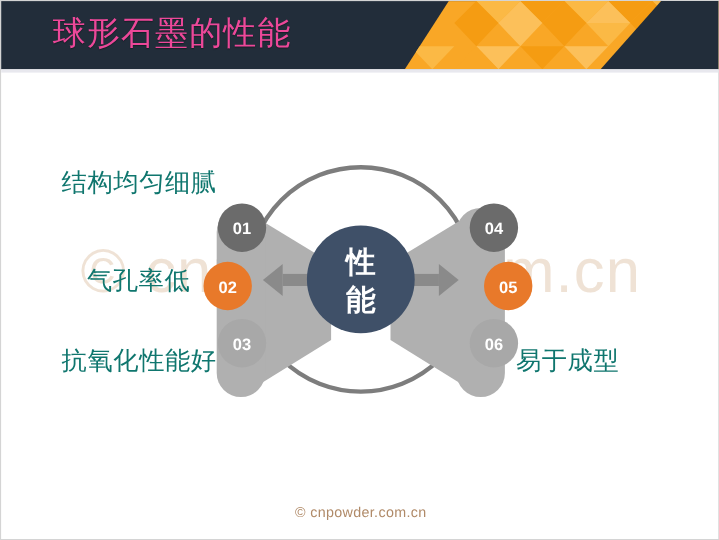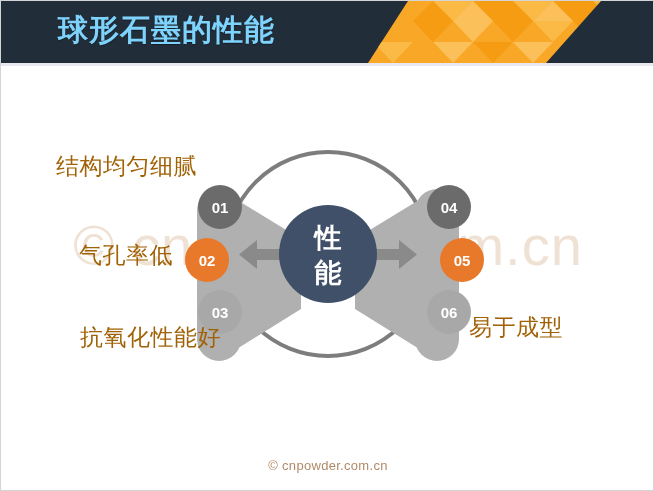--- a/index.html
+++ b/index.html
@@ -21,24 +21,24 @@
   
   #header{
     position:absolute;left:0;top:0;width:654px;height:62px;
     background:#222d3a;
     overflow:hidden;
   }
   #header-accent{
     position:absolute;left:0;top:0;width:654px;height:62px;
   }
   #title{
-    position:absolute;left:57px;top:9px;
-    color:#7dd3fc;
+    position:absolute;left:47px;top:9px;
+    color:#ec4899;
     font-size:30px;
-    font-weight:700;
+    font-weight:400;
     letter-spacing:1px;
     white-space:nowrap;
     text-shadow:0 1px 1px rgba(0,0,0,.35);
   }
   #header-underline{
     position:absolute;left:0;top:62px;width:654px;height:3px;
     background:#e8e8ee;
   }
 
   
@@ -66,30 +66,30 @@
   }
   .center-txt{
     font-family:"Liberation Sans","DejaVu Sans",sans-serif;
     font-size:27px;font-weight:bold;fill:#ffffff;
   }
 
   
   .label{
     position:absolute;
     font-size:23px;
-    color:#a16207;
+    color:#0f766e;
     white-space:nowrap;
     letter-spacing:.5px;
   }
   .label.left{ text-align:right; }
   .label.right{ text-align:left; }
 
   #lbl-1{left:0;top:150px;width:196px;}
   #lbl-2{left:0;top:239px;width:172px;}
-  #lbl-3{left:0;top:321px;width:196px;margin-left:24px;}
+  #lbl-3{left:0;top:311px;width:196px;}
   #lbl-4{left:468px;top:150px;width:186px;}
   #lbl-5{left:492px;top:239px;width:162px;}
   #lbl-6{left:468px;top:311px;width:186px;}
 
   
   #footer{
     position:absolute;left:0;top:457px;width:654px;
     text-align:center;
     font-size:13px;
     color:#b08a68;

